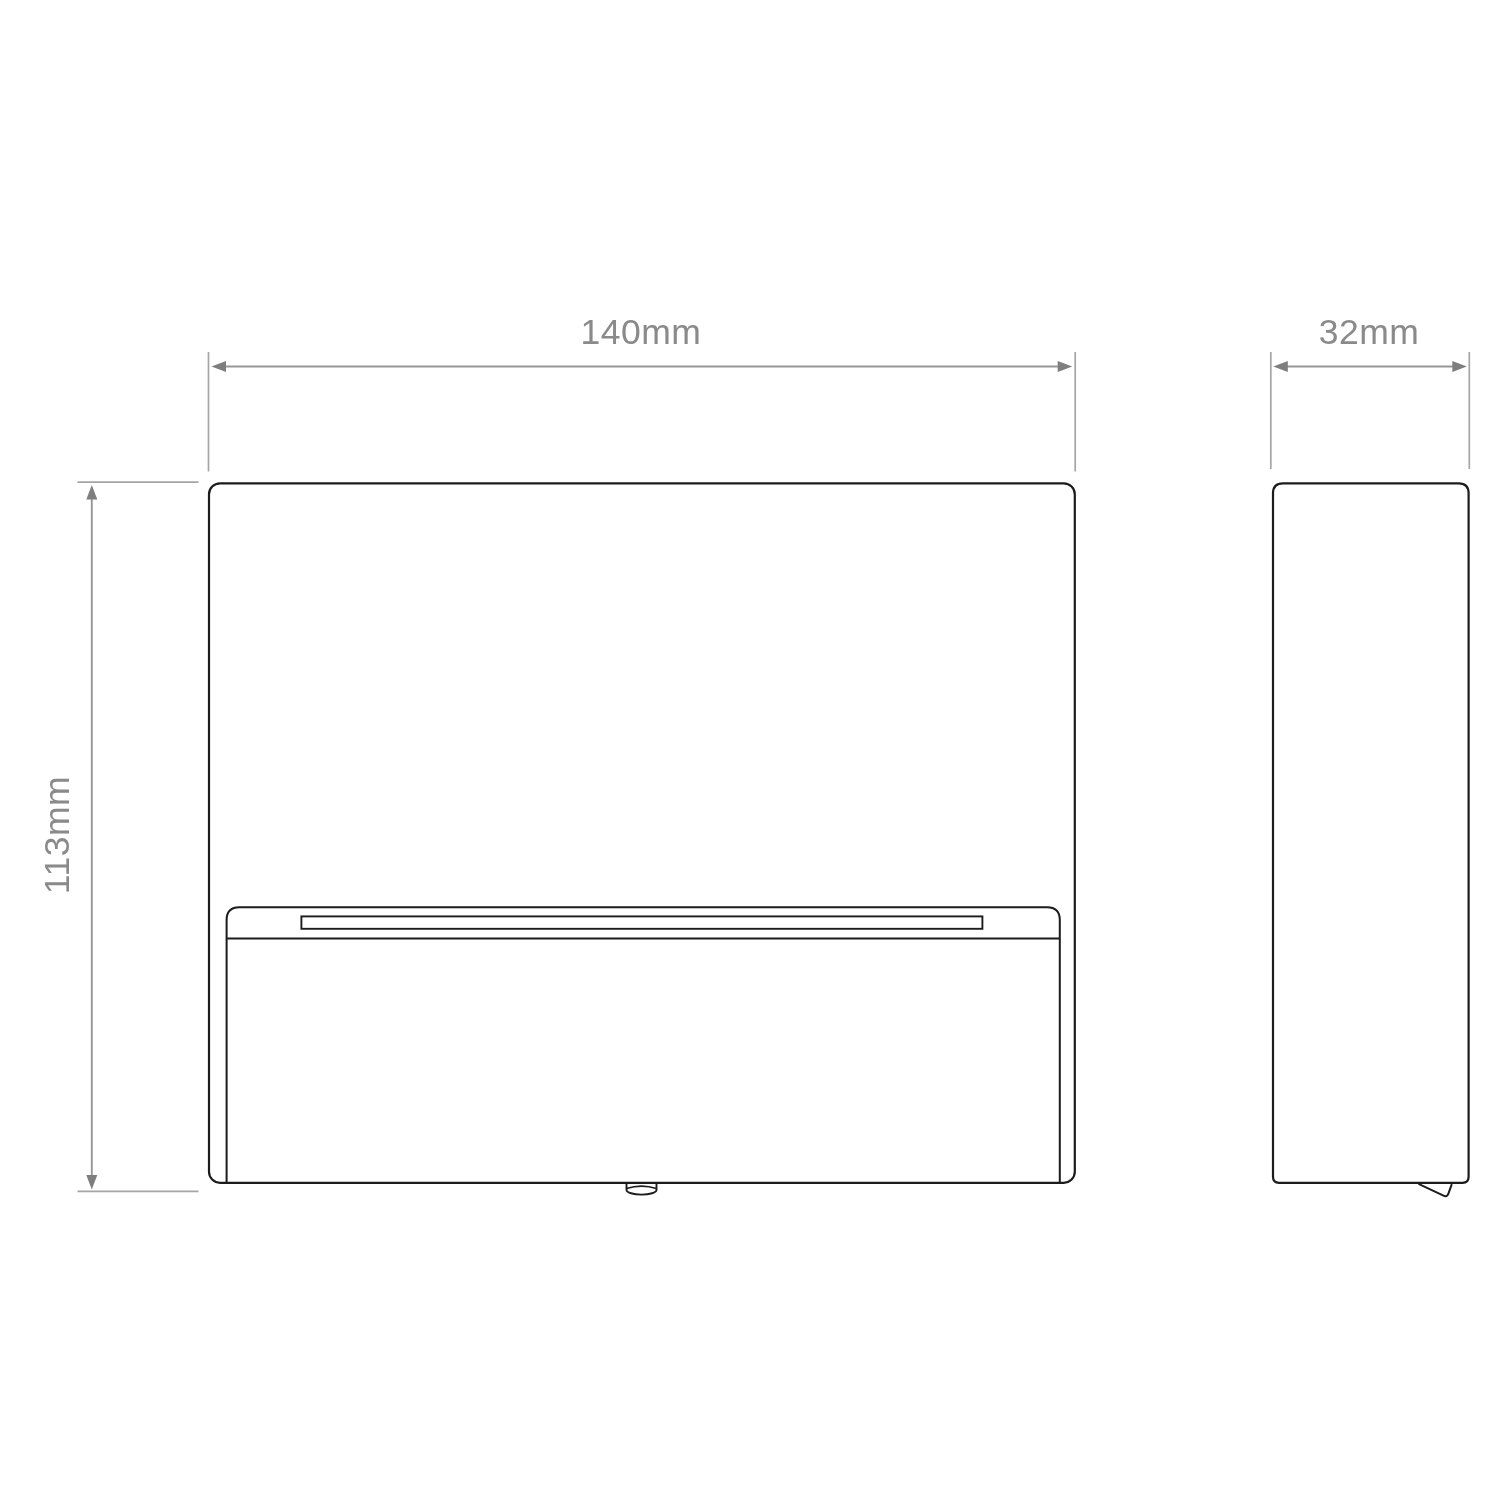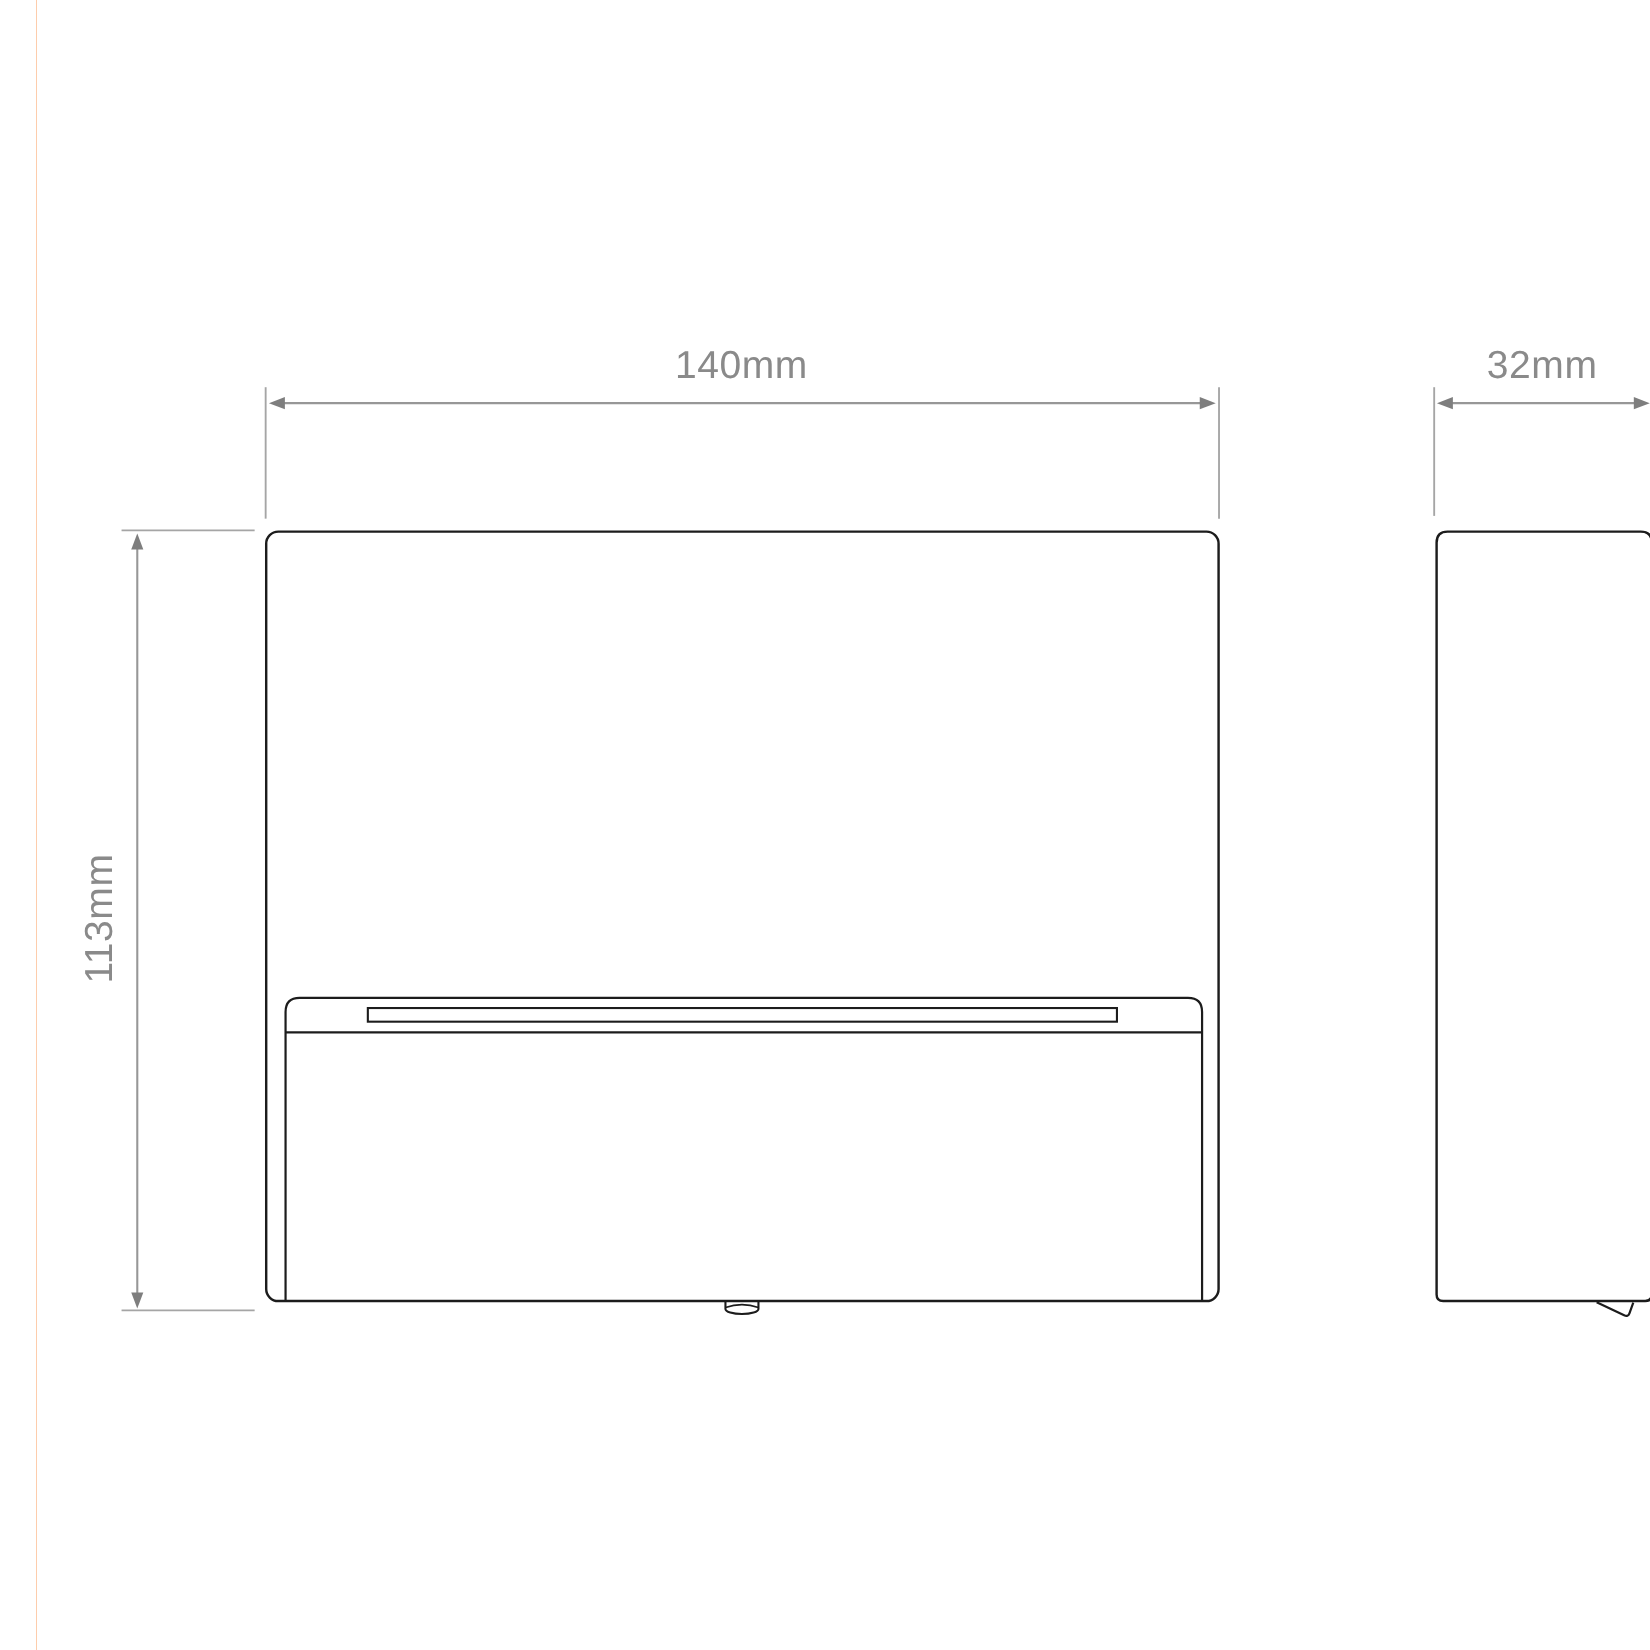--- a/index.html
+++ b/index.html
@@ -1,16 +1,16 @@
 <!DOCTYPE html>
 <html><head>
 <meta charset="utf-8">
 <style>
   html,body{margin:0;padding:0;background:#ffffff;}
-  .page{width:1230px;height:1500px;position:relative;background:#f97316;margin-left:33px;}
+  .page{width:1230px;height:1500px;position:relative;background:#ef4444;}
   svg{display:block;}
   text{font-family:"Liberation Sans",sans-serif;fill:#8a8a8a;}
 </style>
 </head>
 <body>
 <div class="page">
 <svg width="1500" height="1500" viewBox="0 0 1500 1500">
 
   <rect x="0" y="0" width="1500" height="1500" fill="#ffffff"></rect>
 

